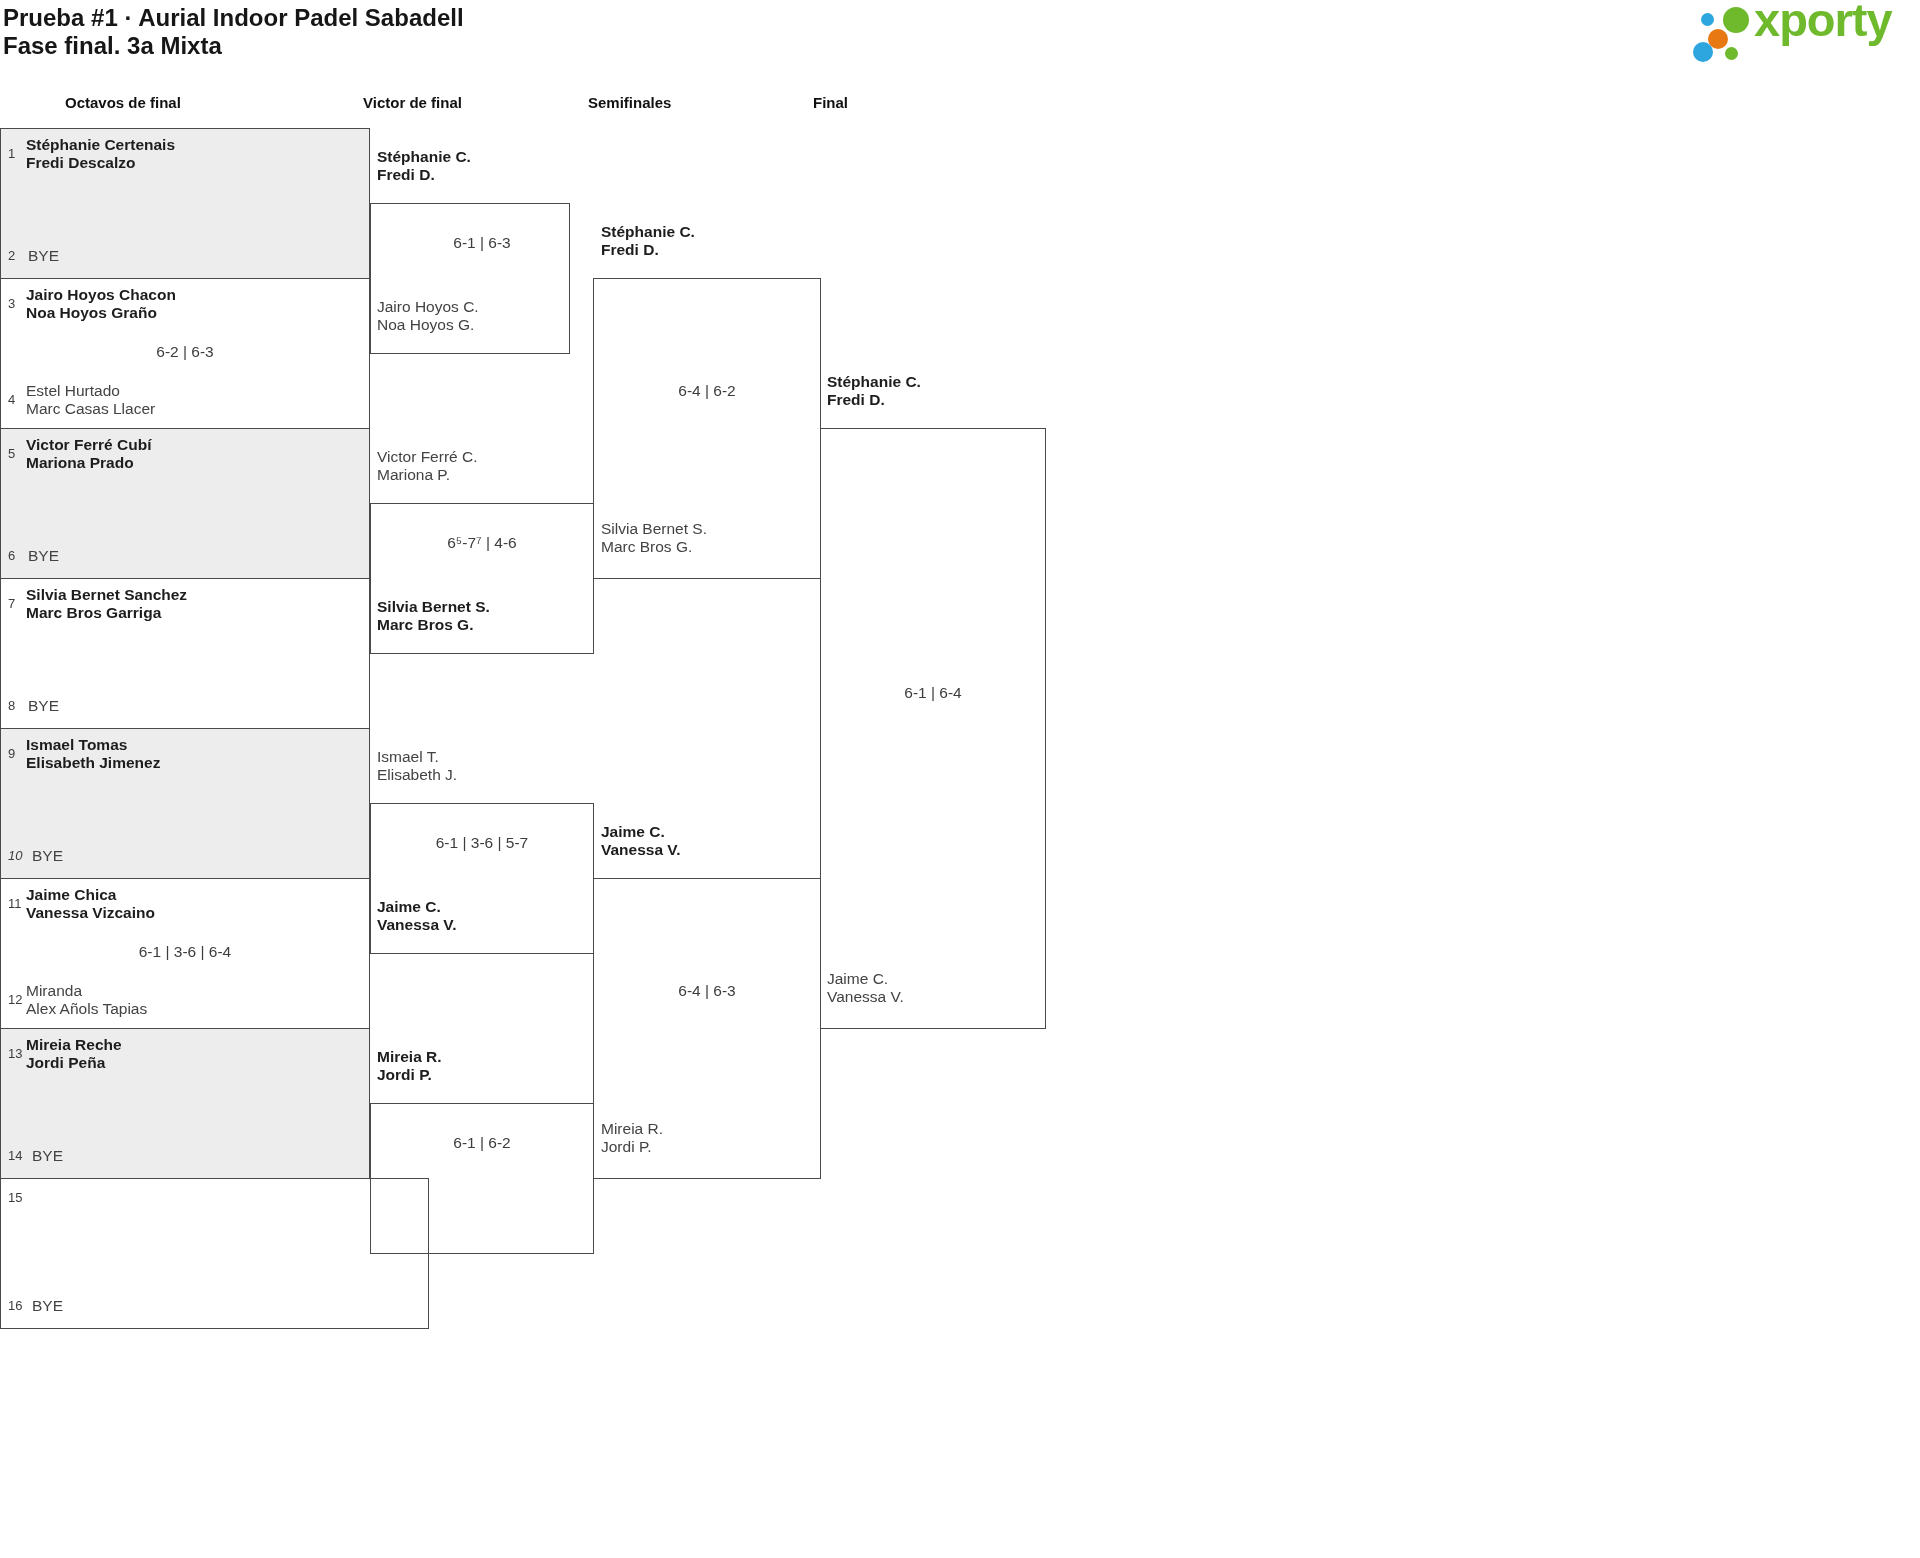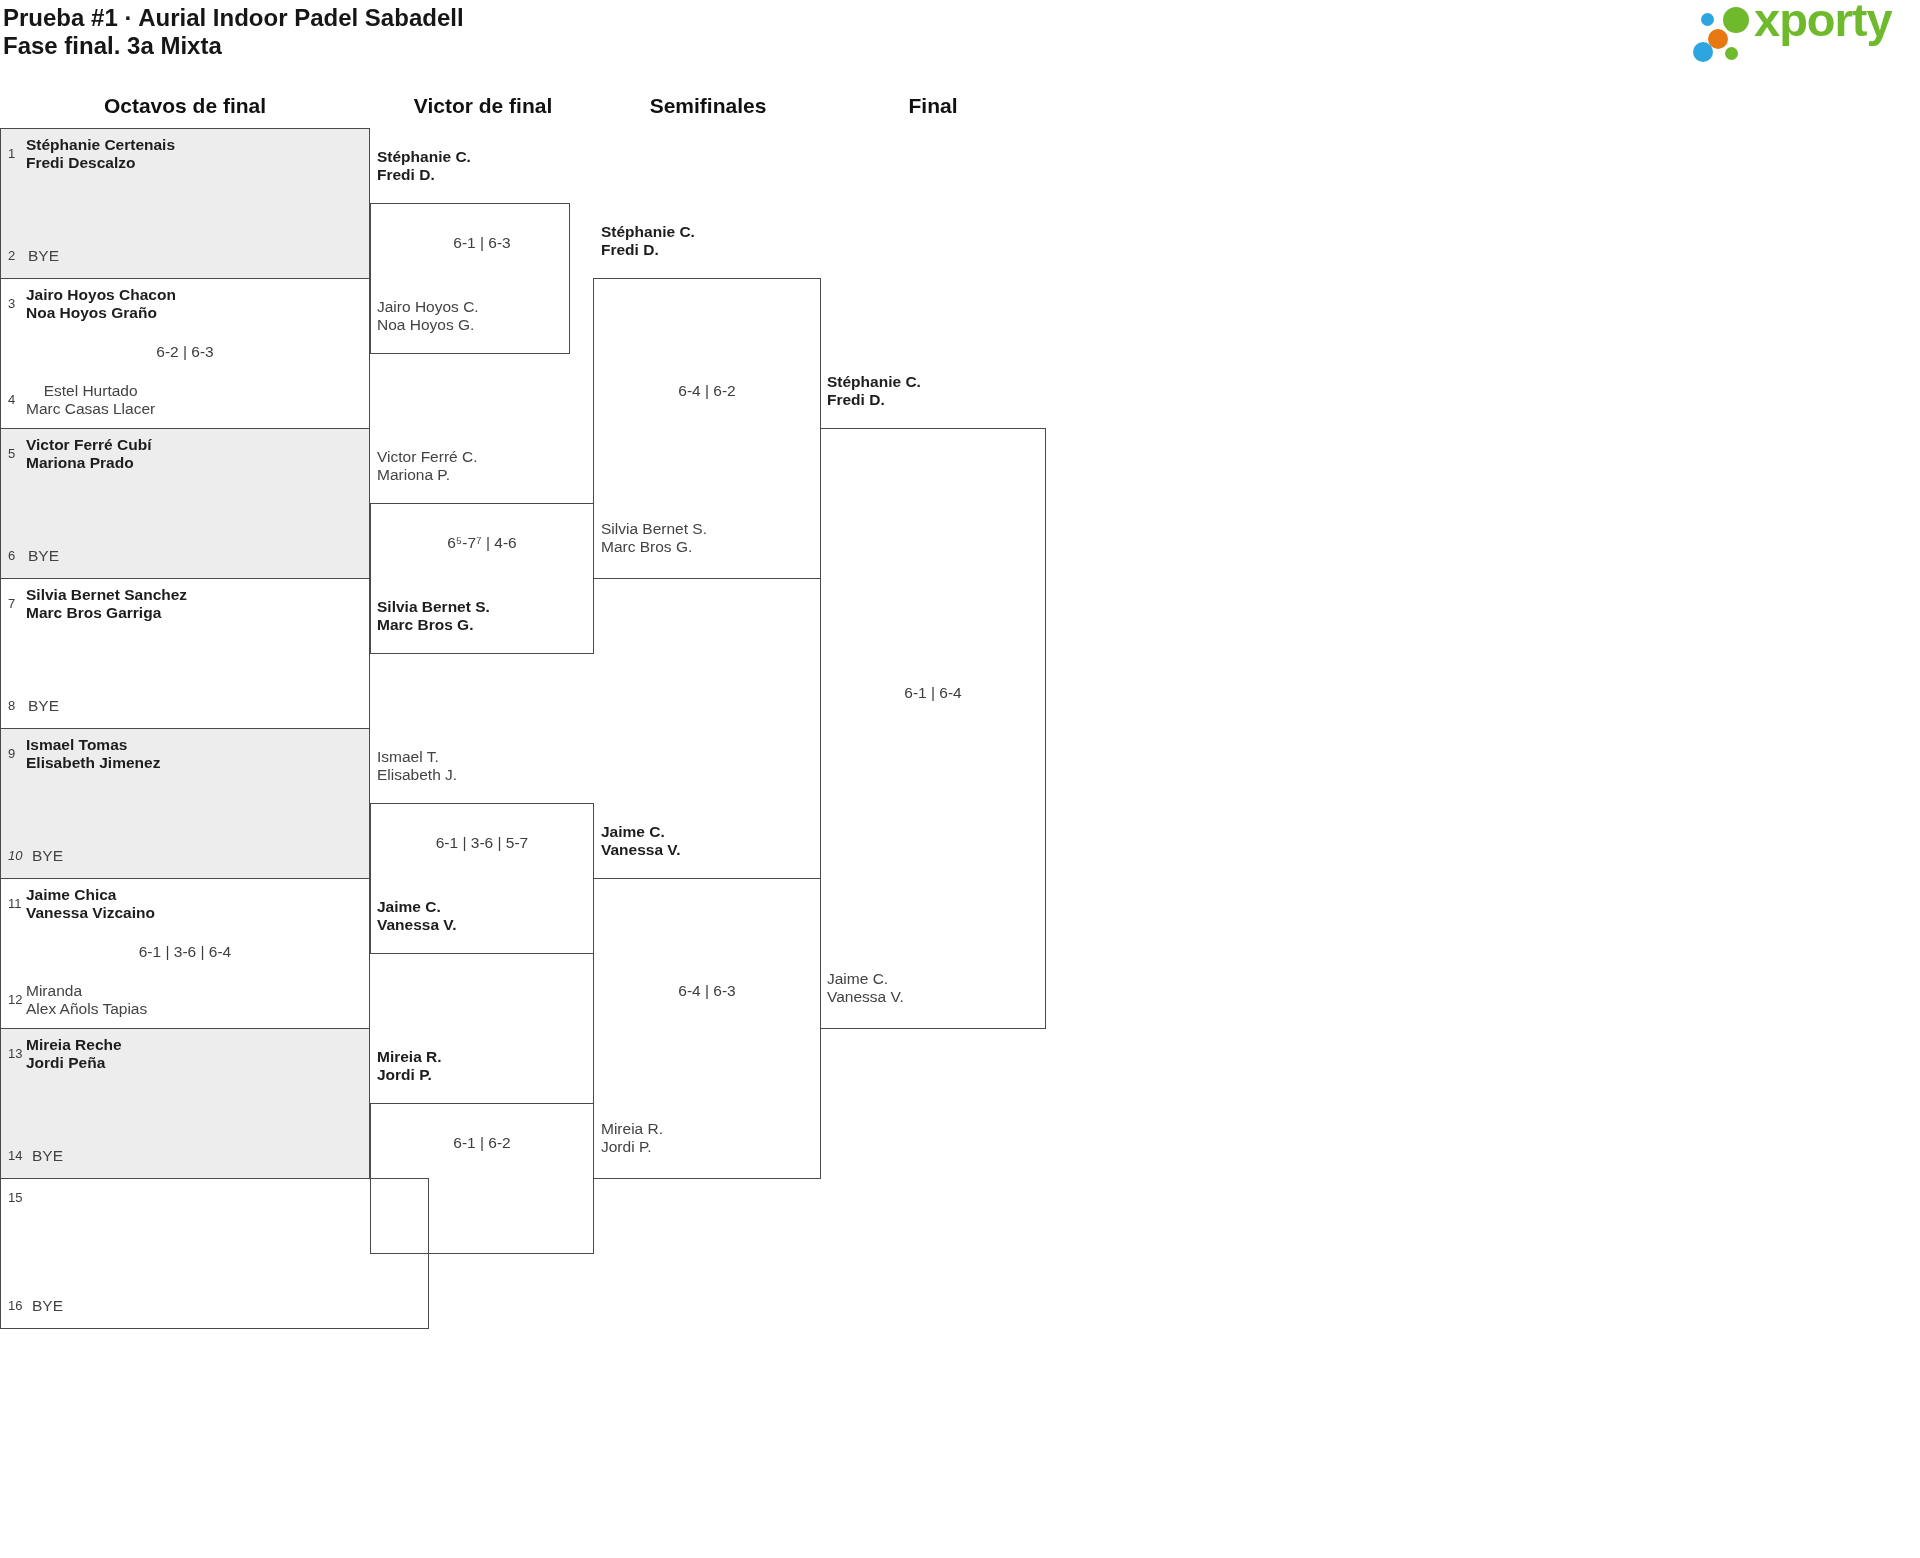--- a/index.html
+++ b/index.html
@@ -3,22 +3,22 @@
 <meta charset="utf-8">
 <style>
   html,body{margin:0;padding:0;background:#ffffff;}
   body{width:1920px;height:1558px;position:relative;overflow:hidden;
        font-family:"Liberation Sans","DejaVu Sans",sans-serif;color:#1d1d1d;}
 
   .page-title{position:absolute;left:3px;top:4px;font-size:24px;font-weight:700;
               line-height:28px;color:#161616;}
   .page-title .sub{display:block;}
 
-  .colhead{position:absolute;top:94px;width:240px;text-align:center;
-           font-size:21px;font-weight:600;color:#111;}
+  .colhead{position:absolute;top:94px;width:240px;
+           font-size:15px;font-weight:600;color:#111;}
 
   
   .mbox{position:absolute;border:1px solid #4a4a4a;box-sizing:border-box;background:#fff;}
   .mbox.gray{background:#ededed;}
   .mbox.clear{background:transparent;}
 
   
   .team{position:absolute;font-size:15.5px;line-height:18px;color:#434343;white-space:nowrap;}
   .team span{display:block;}
   .team.b{font-weight:700;color:#1d1d1d;}
@@ -68,21 +68,21 @@
 </div>
 
 <div class="mbox" style="left:0;top:278px;width:370px;height:151px;">
   <div class="seed" style="left:7px;top:16px;">3</div>
   <div class="team b" style="left:25px;top:7px;">
     <span>Jairo Hoyos Chacon</span>
       <span>Noa Hoyos Graño</span>
   </div>
   <div class="score" style="left:0;width:368px;top:64px;">6-2 | 6-3</div>
   <div class="seed" style="left:7px;bottom:19px;">4</div>
-  <div class="team" style="left:25px;bottom:10px;text-align:center;">
+  <div class="team" style="left:25px;bottom:10px;">
     <span>Estel Hurtado</span>
       <span>Marc Casas Llacer</span>
   </div>
 </div>
 
 <div class="mbox gray" style="left:0;top:428px;width:370px;height:151px;">
   <div class="seed" style="left:7px;top:16px;">5</div>
   <div class="team b" style="left:25px;top:7px;">
     <span>Victor Ferré Cubí</span>
       <span>Mariona Prado</span>

